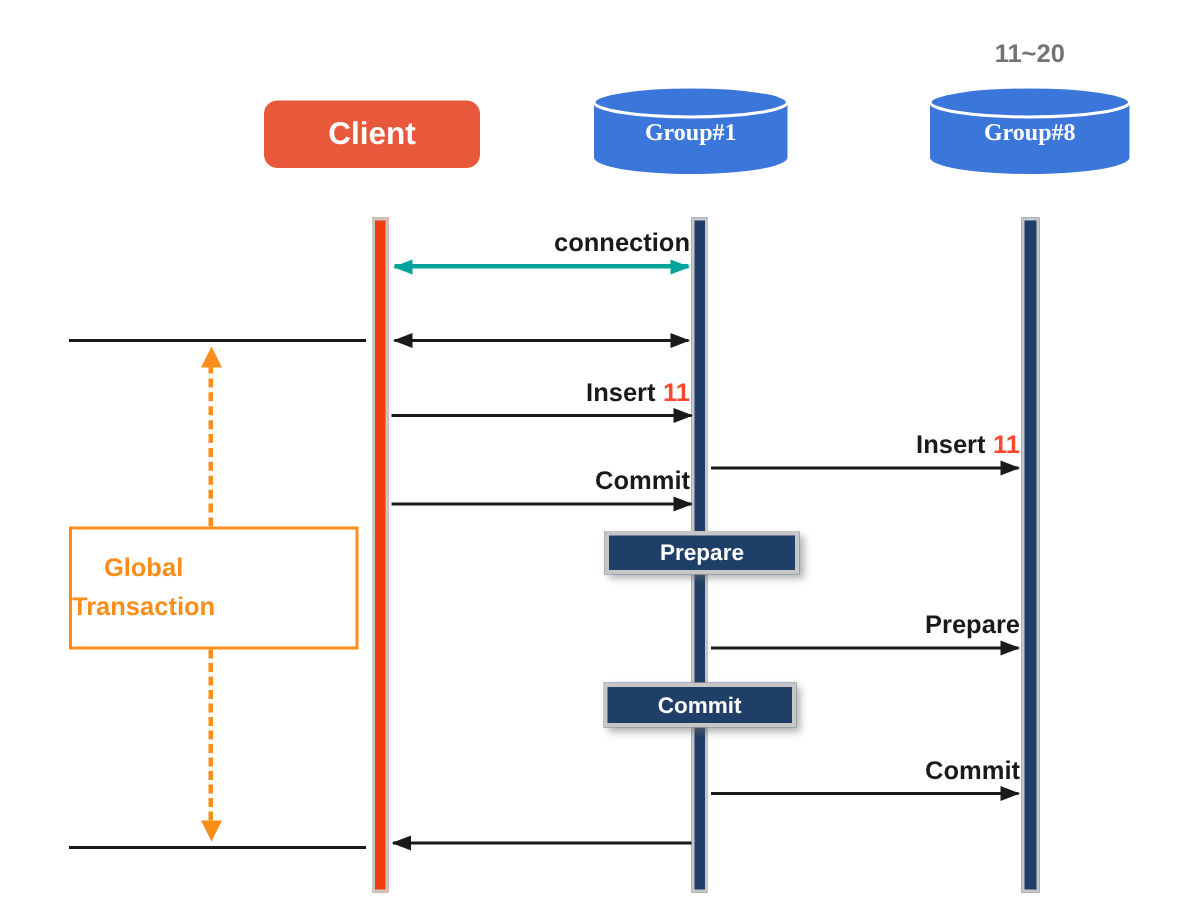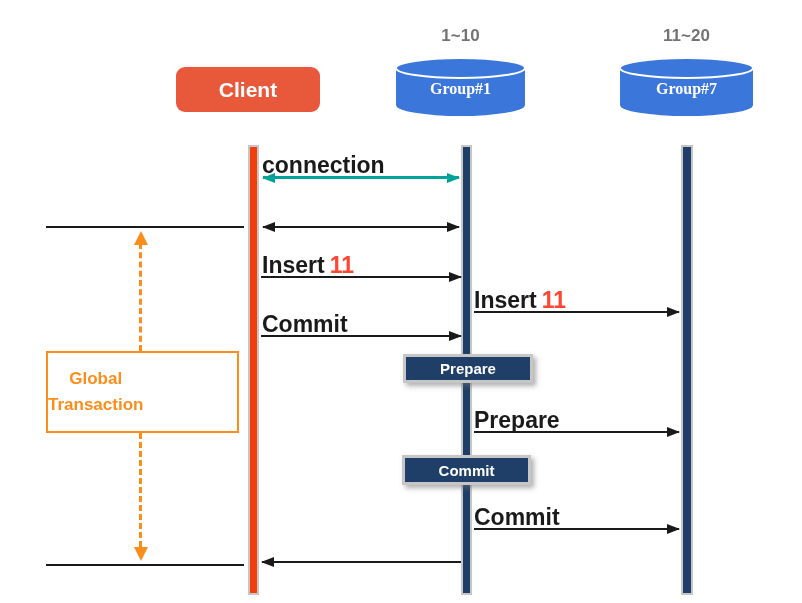--- a/index.html
+++ b/index.html
@@ -27,21 +27,21 @@
   .cyl-label{position:absolute;left:0;top:24px;width:100%;text-align:center;
     color:#fff;font-size:16px;font-family:Liberation Serif, serif;}
 
   
   .lifeline{top:145px;height:446px;border:2px solid var(--line_border);}
   .ll-client{left:248px;width:7px;background:var(--client_line);}
   .ll-g1{left:461px;width:7px;background:var(--navy);}
   .ll-g2{left:681px;width:8px;background:var(--navy);}
 
   
-  .msg-label{text-align:left;font-size:23px;white-space:nowrap;}
+  .msg-label{text-align:right;font-size:17px;white-space:nowrap;}
   .msg-value{color:var(--value_red);margin-left:5px;}
   .msg-value:empty{display:none;margin:0;}
 
   
   .arr{position:absolute;height:2px;background:var(--ink);}
   .arr.hl::before,.arr.hr::after{
     content:'';position:absolute;width:0;height:0;
     border-top:5px solid transparent;border-bottom:5px solid transparent;top:-4px;
   }
   .arr.hl::before{left:-1px;border-right:13px solid var(--ink);}
@@ -72,41 +72,40 @@
   .tri-up{left:134px;top:231px;border-left:7px solid transparent;
     border-right:7px solid transparent;border-bottom:14px solid var(--orange);}
   .tri-down{left:134px;top:547px;border-left:7px solid transparent;
     border-right:7px solid transparent;border-top:14px solid var(--orange);}
 </style>
 </head>
 <body>
 
 <div id="canvas">
 
-  <div class="abs range-label" style="left:394px;width:133px;">1~10</div>
   <div class="abs range-label" style="left:618px;width:137px;">11~20</div>
 
   <div class="abs client-box">
     <span>Client</span>
   </div>
 
   <div class="abs cyl" style="left:394px;width:133px;">
     <svg width="133" height="62" viewBox="0 0 133 62">
       <path class="cyl-body" d="M2,12 L2,49 A64.5,11 0 0 0 131,49 L131,12 Z"></path>
       <ellipse class="cyl-top" cx="66.5" cy="12" rx="64.5" ry="10"></ellipse>
     </svg>
     <div class="cyl-label">Group#1</div>
   </div>
 
   <div class="abs cyl" style="left:618px;width:137px;">
     <svg width="137" height="62" viewBox="0 0 137 62">
       <path class="cyl-body" d="M2,12 L2,49 A66.5,11 0 0 0 135,49 L135,12 Z"></path>
       <ellipse class="cyl-top" cx="68.5" cy="12" rx="66.5" ry="10"></ellipse>
     </svg>
-    <div class="cyl-label">Group#7</div>
+    <div class="cyl-label">Group#8</div>
   </div>
 
   <div class="abs lifeline ll-client"></div>
   <div class="abs lifeline ll-g1"></div>
   <div class="abs lifeline ll-g2"></div>
 
   <div class="abs msg-label" style="left:262px;width:198px;top:152px;">
     <span>connection</span>
   </div>
   <div class="abs arr teal hl hr" style="left:263px;top:176px;width:196px;"></div>

